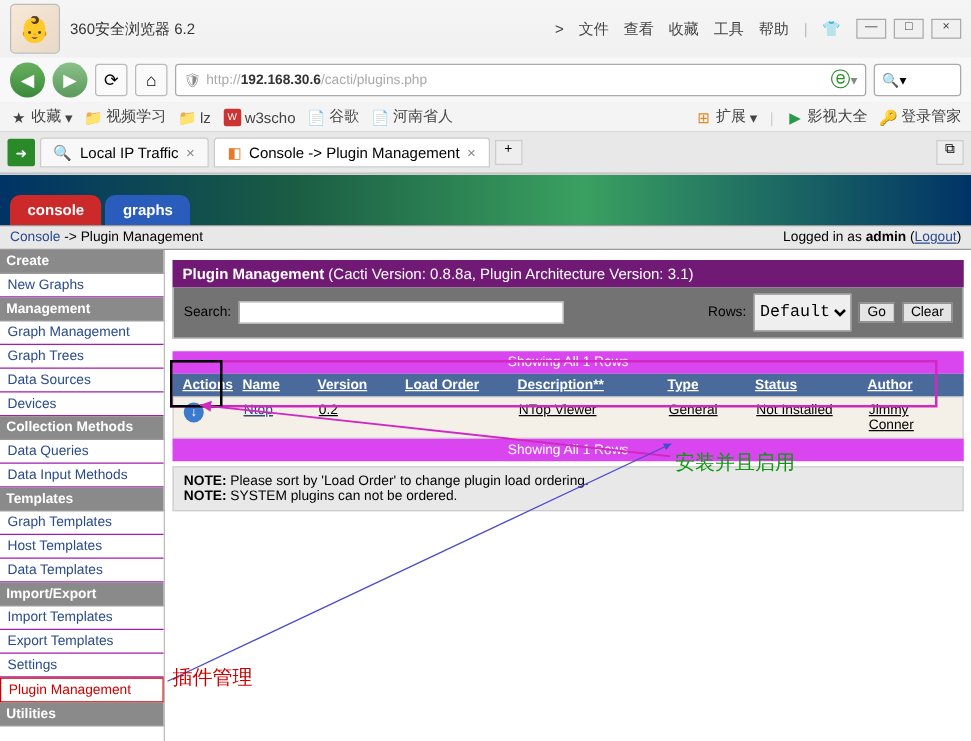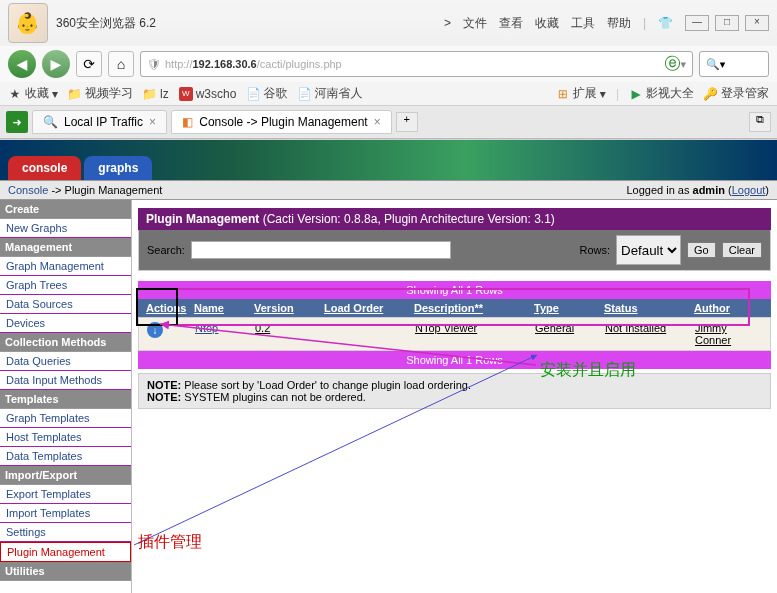--- a/index.html
+++ b/index.html
@@ -54,21 +54,21 @@
 .left-nav { width:132px; background:#fff; border-right:1px solid #bbb; font-size:11px; overflow:hidden; }
 .ln-head { background:#8a8a8a; color:#fff; font-weight:bold; padding:3px 5px; border-bottom:1px solid #999; }
 .ln-link { display:block; padding:3px 6px; color:#2a4a8a; text-decoration:none; border-bottom:1px solid #a21caf; }
 .ln-link.sel { color:#c00; border:1px solid #c00; }
 
 .content { flex:1; padding:8px 6px; position:relative; overflow:hidden; }
 .panel-head { background:#701a75; color:#fff; padding:4px 8px; font-size:12px; }
 .panel-head b { font-weight:bold; }
 .search-row { background:#737373; padding:5px 8px; display:flex; align-items:center; gap:6px; font-size:11px; border:1px solid #ccc; border-top:none; }
 .search-row input[type=text] { border:1px solid #aaa; height:18px; flex:0 0 260px; padding:0 4px; }
-.search-row select { border:1px solid #aaa; height:30px; }
+.search-row select { border:1px solid #aaa; height:30px;font-family:Liberation Mono, monospace; }
 .sr-btn { border:1px solid #7a7a7a; background:#e4e4e4; padding:1px 6px; cursor:pointer; font-size:11px; }
 
 .rows-bar { background:#d946ef; color:#fff; text-align:center; padding:3px; font-size:11px; margin-top:10px; }
 .thead { background:#4a6a9c; color:#fff; display:flex; padding:3px 4px; font-size:11px; font-weight:bold; position:relative; }
 .thead .col, .trow .col { padding:0 4px;text-decoration:underline; }
 .c-actions{width:48px;} .c-name{width:60px;} .c-ver{width:70px;} .c-load{width:90px;} .c-desc{width:120px;} .c-type{width:70px;} .c-status{width:90px;} .c-author{flex:1;}
 .trow { display:flex; background:#f4f0e8; padding:4px 4px; border:1px solid #d0d0d0; font-size:11px; }
 .trow .name-link { color:#2a4a8a; text-decoration:underline; cursor:pointer; }
 .act-icon { width:16px; height:16px; border-radius:50%; background:#3b7acc; color:#fff; display:inline-flex; align-items:center; justify-content:center; font-size:10px; cursor:pointer; }
 .note-box { background:#e8e8e8; padding:5px 8px; font-size:11px; margin-top:4px; border:1px solid #ccc; }
@@ -196,22 +196,22 @@
     <a class="ln-link">Data Sources</a>
     <a class="ln-link">Devices</a>
     <div class="ln-head">Collection Methods</div>
     <a class="ln-link">Data Queries</a>
     <a class="ln-link">Data Input Methods</a>
     <div class="ln-head">Templates</div>
     <a class="ln-link">Graph Templates</a>
     <a class="ln-link">Host Templates</a>
     <a class="ln-link">Data Templates</a>
     <div class="ln-head">Import/Export</div>
+    <a class="ln-link">Import Templates</a>
     <a class="ln-link">Export Templates</a>
-    <a class="ln-link">Import Templates</a>
     <a class="ln-link">Settings</a>
     <a class="ln-link sel">Plugin Management</a>
     <div class="ln-head">Utilities</div>
   </div>
 
   <div class="content">
     <div class="panel-head"><b>Plugin Management</b><span> (Cacti Version: 0.8.8a, Plugin Architecture Version: 3.1)</span></div>
     <div class="search-row">
       <span>Search:</span>
       <input type="text" style="">

